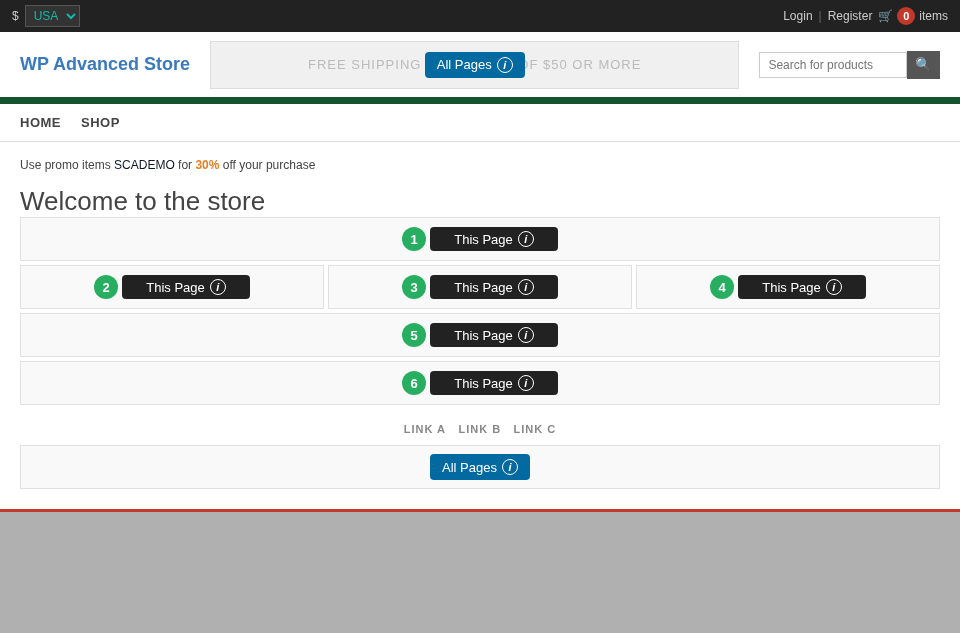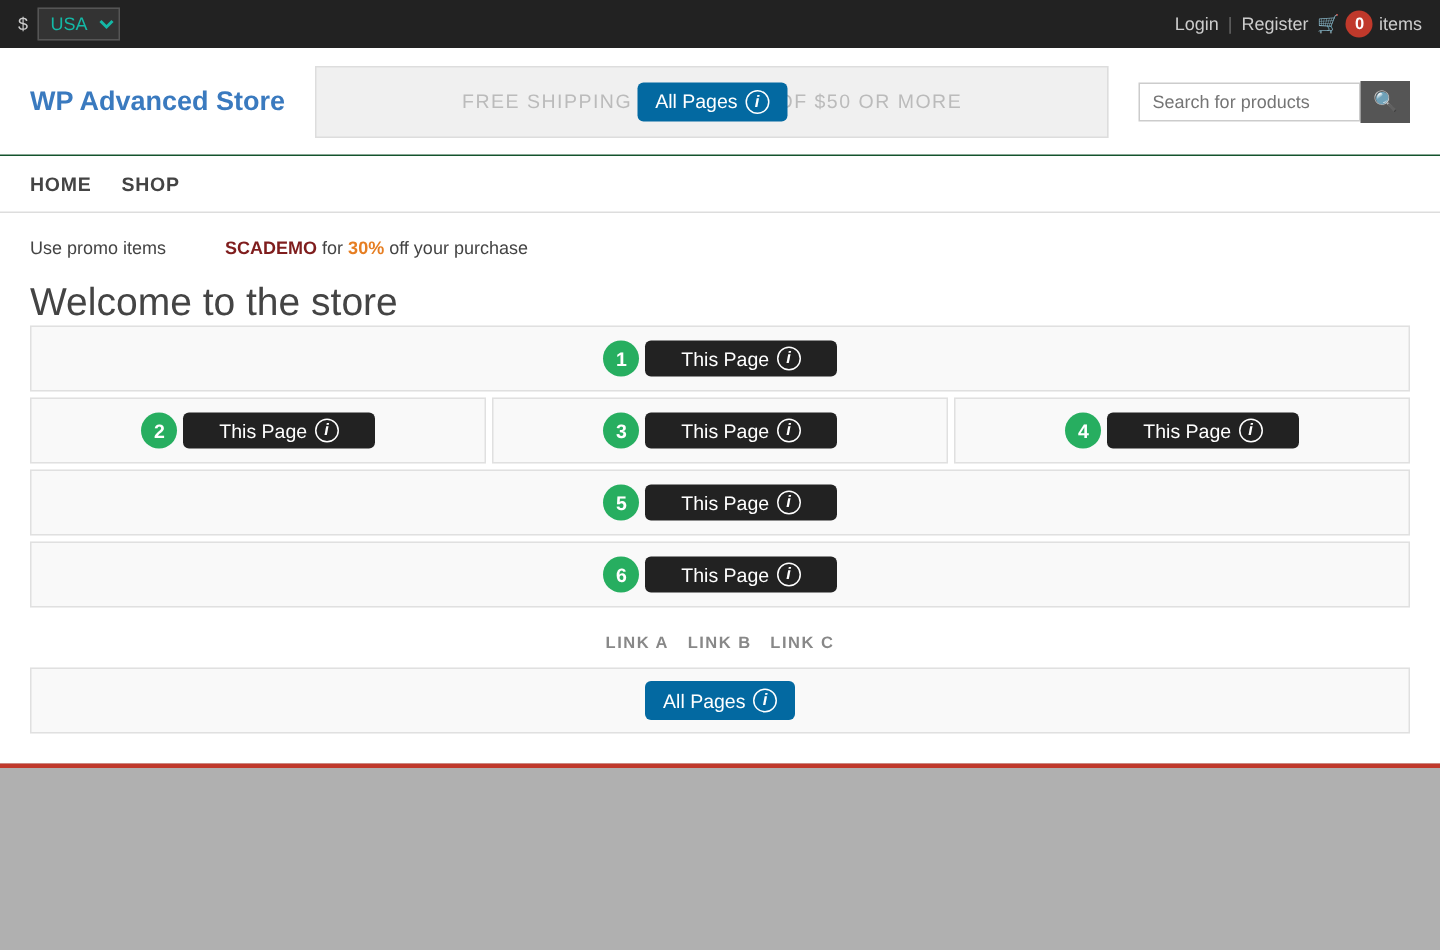--- a/index.html
+++ b/index.html
@@ -38,21 +38,21 @@
     }
 
     
     .header {
       background: white;
       height: 72px;
       display: flex;
       align-items: center;
       justify-content: center;
       padding: 0 20px;
-      border-bottom: 1px solid #14532d;
+      border-bottom: 7px solid #14532d;
     }
     .site-logo { color: #3a7abf; font-size: 18px; font-weight: bold; text-decoration: none; }
 
     .header-banner {
       flex: 1;
       margin: 0 20px;
       background: #f0f0f0;
       border: 1px solid #ddd;
       height: 48px;
       display: flex;
@@ -136,21 +136,21 @@
     .main {
       background: white;
       padding: 16px 20px 20px 20px;
     }
 
     .promo-bar {
       font-size: 12px;
       color: #444;
       margin-bottom: 14px;
     }
-    .promo-code { color: #7f1d1d; font-weight: bold; margin-left: 36px; }
+    .promo-code { color: #0f172a; font-weight: normal; }
     .promo-pct { color: #e67e22; font-weight: bold; }
 
     .page-title {
       font-size: 26px;
       color: #444;
       font-weight: normal;
     }
 
     
     .widget-row {

